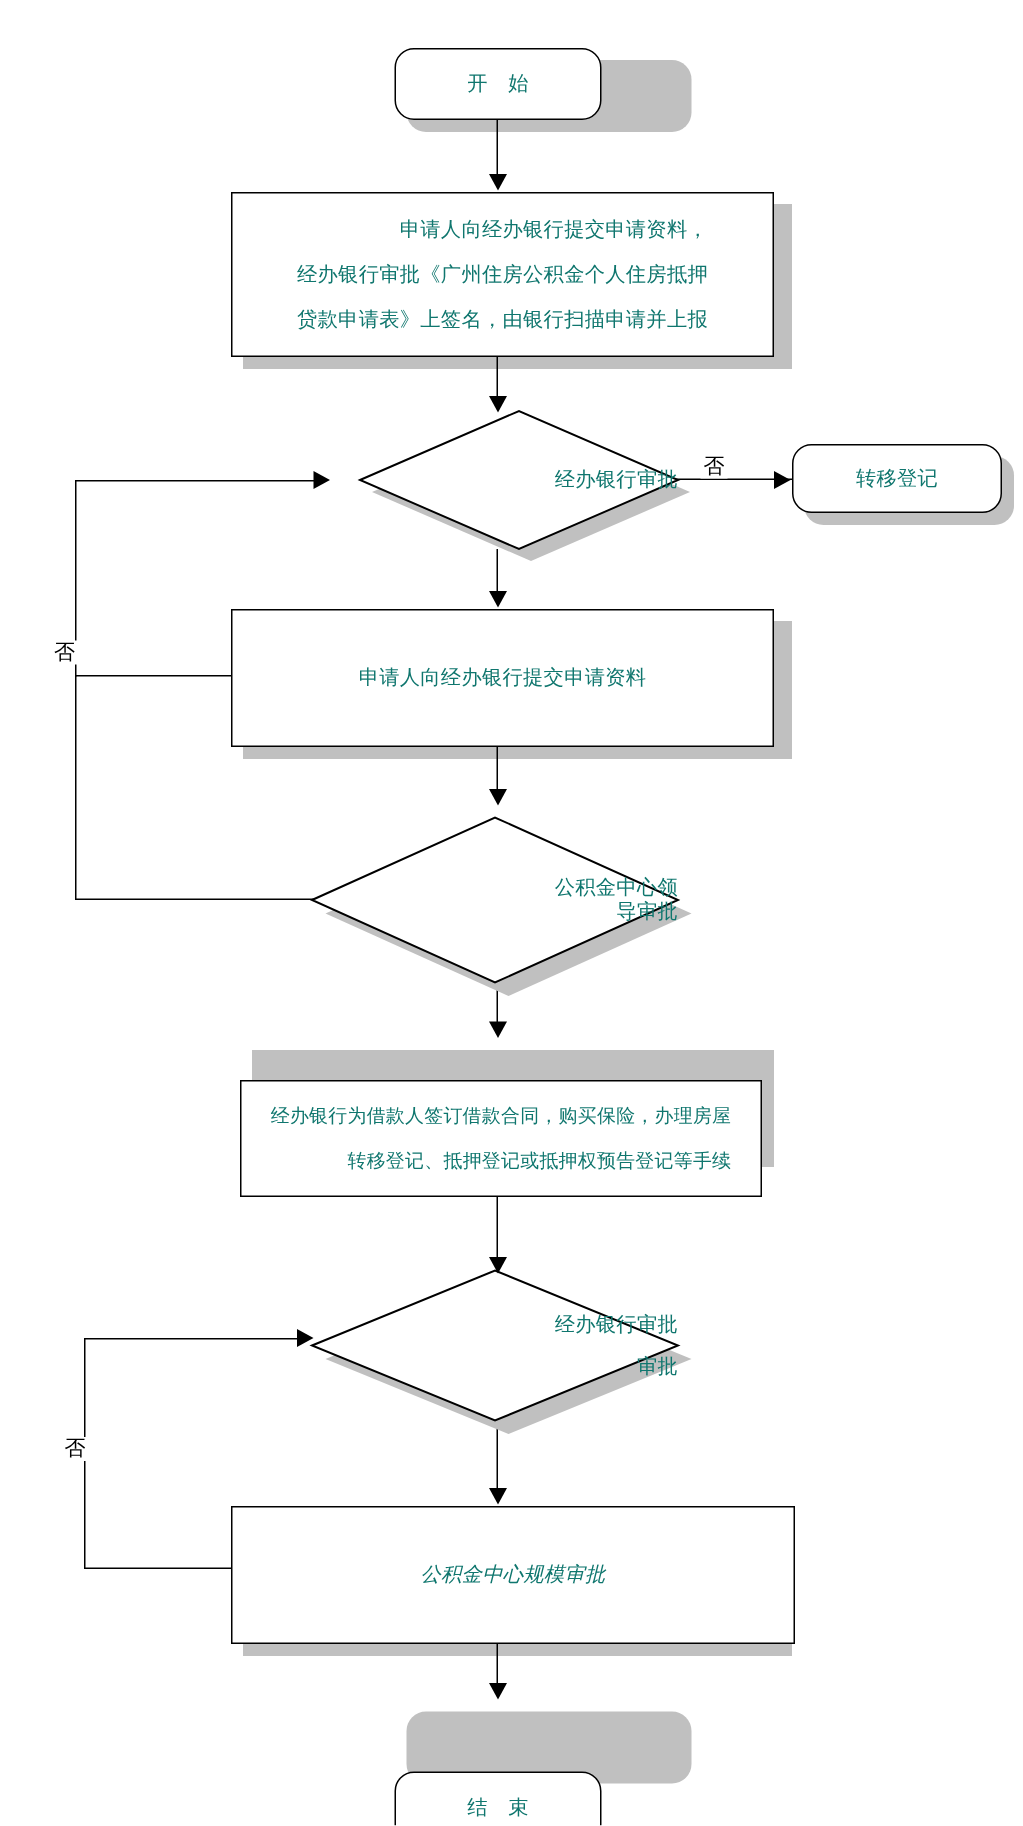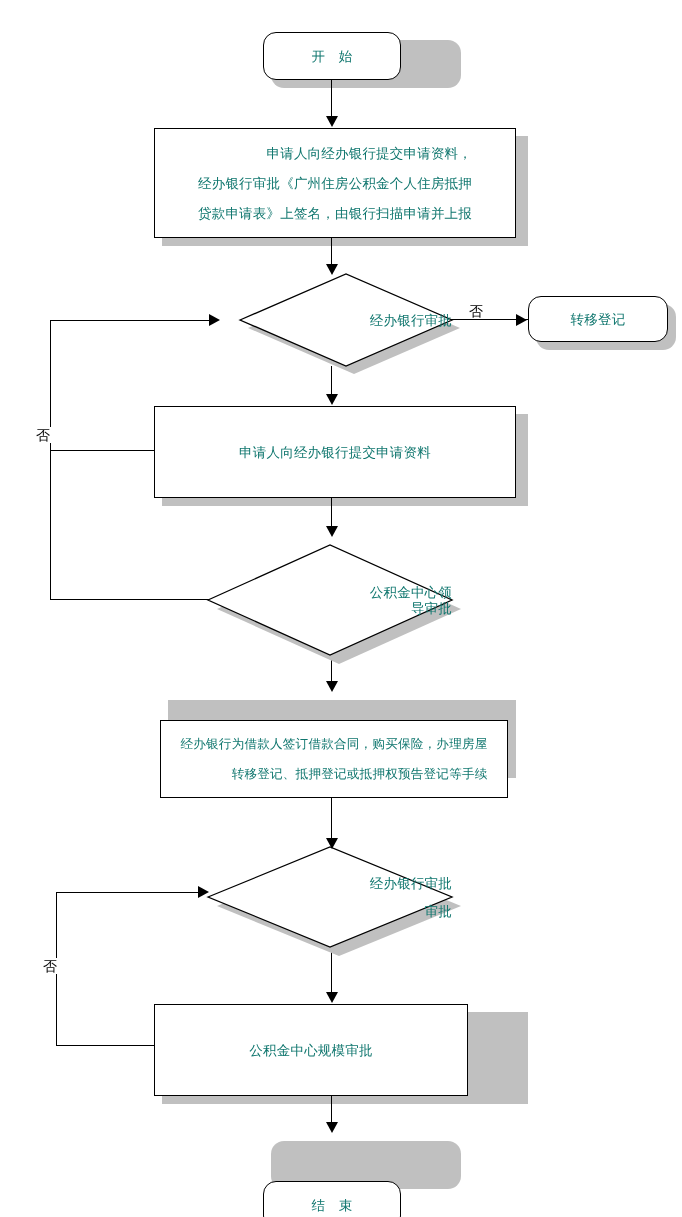--- a/index.html
+++ b/index.html
@@ -219,21 +219,21 @@
       <polygon points="0,50 122,0 244,50 122,100" fill="#ffffff" stroke="#000000" stroke-width="1.3"></polygon>
     </svg>
     <span class="node-text" style="line-height:28px;">经办银行审批
 审批</span>
   </div>
 
   <div class="vline" style="left:331px; top:947px; height:48px;"></div>
   <div class="arrow-down" style="left:326px; top:992px;"></div>
 
   <div class="shadow-rect" style="left:162px; top:1012px; width:366px; height:92px;"></div>
-  <div class="process" style="left:154px; top:1004px; width:314px; height:92px;">
+  <div class="process" style="left:154px; top:1004px; width:376px; height:92px;font-style:italic;">
     <span class="node-text">公积金中心规模审批</span>
   </div>
 
   <div class="hline" style="left:56px; top:1045px; width:99px;"></div>
   <div class="vline" style="left:56px; top:892px; height:154px;"></div>
   <div class="hline" style="left:56px; top:892px; width:148px;"></div>
   <div class="arrow-right" style="left:198px; top:886px;"></div>
   <div class="branch-label" style="left:41px; top:958px;">否</div>
 
   <div class="vline" style="left:331px; top:1096px; height:33px;"></div>

